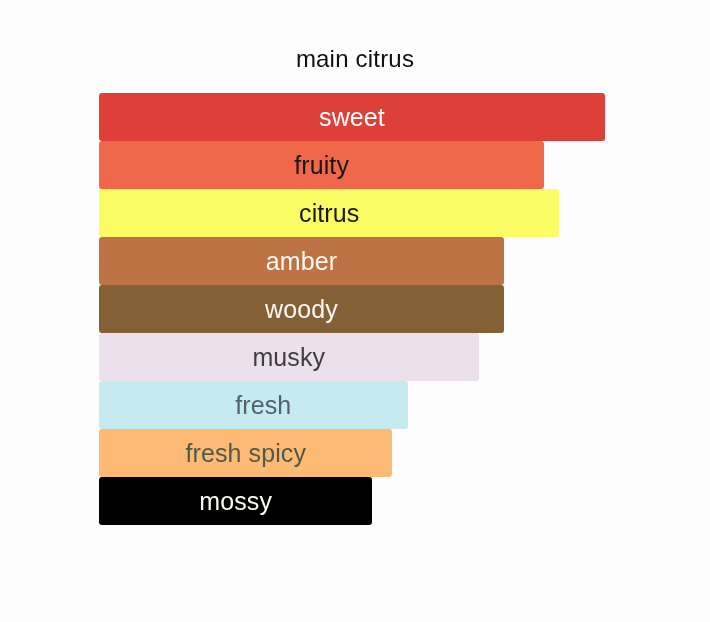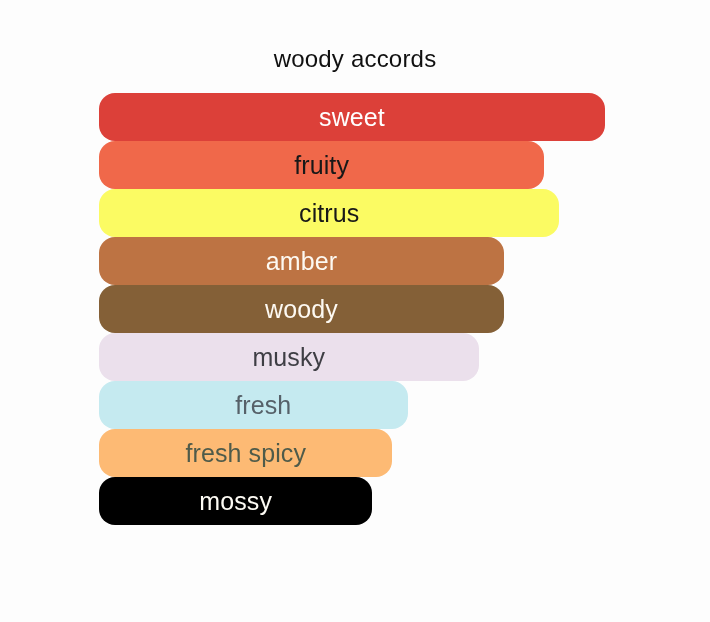--- a/index.html
+++ b/index.html
@@ -39,40 +39,40 @@
   }
   .bar-row {
     position: relative;
     height: 48px;
   }
   .bar {
     position: absolute;
     left: 0;
     top: 0;
     height: 48px;
-    border-radius: 16px;
+    border-radius: 3px;
     box-sizing: border-box;
     display: flex;
     align-items: center;
     justify-content: center;
   }
   .bar-label {
     font-size: 25px;
     font-weight: 400;
     line-height: 28px;
     white-space: nowrap;
     letter-spacing: 0.1px;
   }
 </style>
 </head>
 <body>
 
 <div class="chart-wrap">
 
-  <div class="chart-title">woody accords</div>
+  <div class="chart-title">main citrus</div>
 
   <div class="bars">
       <div class="bar-row">
         <div class="bar" style="width: 100%; background: rgb(220, 64, 57);">
           <span class="bar-label" style="color: rgb(255, 255, 255);">sweet</span>
         </div>
       </div>
       <div class="bar-row">
         <div class="bar" style="width: 88%; background: rgb(240, 104, 74);">
           <span class="bar-label" style="color: rgb(24, 24, 24);">fruity</span>

